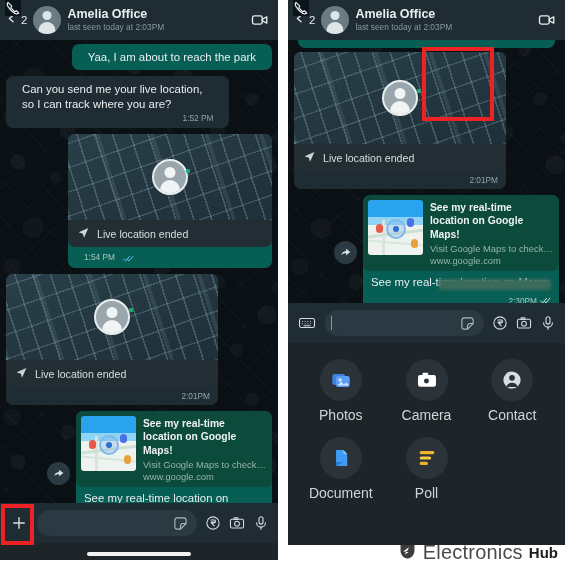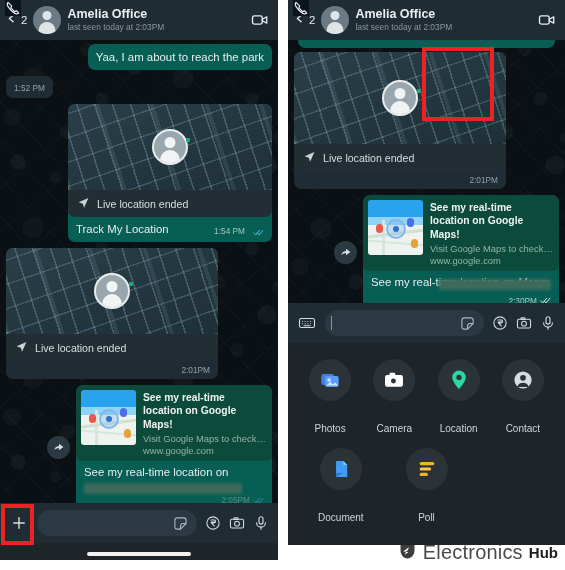--- a/index.html
+++ b/index.html
@@ -71,21 +71,21 @@
 
   
   .msgs { position: relative; z-index: 4; padding: 4px 6px 0; }
   .row { display: flex; margin-bottom: 6px; }
   .row.out { justify-content: flex-end; }
   .row.in  { justify-content: flex-start; }
 
   .bub { max-width: 80%; border-radius: 7px; position: relative; }
   .bub.out { background: #075e54; }
   .bub.in  { background: #1f2c33; }
-  .bub-pad { padding: 6px 8px 5px; }
+  .bub-pad { padding: 6px 16px 5px; }
   .bub-txt { font-size: 11.4px; color: #e9edef; line-height: 1.32; }
   .meta { display:flex; align-items:center; justify-content:flex-end; gap:3px; margin-top:1px; }
   .meta-time { font-size: 8.3px; color: #90a2ab; white-space: nowrap; }
   .bub.out .meta-time { color: #a8c4ba; }
   .ticks { display:flex; }
   .ticks svg { width: 11px; height: 9px; }
 
   
   .loc-card { width: 204px; border-radius: 7px; overflow: hidden; text-align: center; }
   .loc-card.wide { width: 212px; }
@@ -169,21 +169,21 @@
   .comp-act svg { width: 16px; height: 16px; }
 
   
   .sheet { position: relative; z-index: 5; background:#1e2428; padding: 16px 10px 12px; }
   .sheet-row { display:flex; }
   .sheet-row + .sheet-row { margin-top: 14px; }
   .sh-cell { flex: 1; display:flex; flex-direction:column; align-items:center; gap:6px; }
   .sh-circ { width: 42px; height:42px; border-radius:50%; background:#2c3338;
     display:flex; align-items:center; justify-content:center; }
   .sh-circ svg { width: 22px; height: 22px; }
-  .sh-lbl { font-size: 10px; color: #cfd6d9; margin-top: 16px; }
+  .sh-lbl { font-size: 14px; color: #cfd6d9; }
 
   
   .hl { position: absolute; border: 4px solid #ee2222; z-index: 30; pointer-events:none; }
 
   
   .home-ind { position:absolute; left:50%; transform:translateX(-50%); bottom:4px;
     width: 104px; height: 4px; border-radius: 2px; background:#f2f2f2; z-index: 20; }
 
   
   .wm { position:absolute; right: 7px; bottom: 6px; display:flex; align-items:center; gap:6px; }
@@ -232,20 +232,21 @@
         <div class="bub out" style="max-width:90%">
           <div class="bub-pad">
             <div class="bub-txt">Yaa, I am about to reach the park</div>
           </div>
         </div>
       </div>
 
       <div class="row in">
         <div class="bub in" style="max-width:84%">
           <div class="bub-pad">
+            <div class="bub-txt">Can you send me your live location, so I can track where you are?</div>
             <div class="meta">
               <span class="meta-time">1:52 PM</span>
             </div>
           </div>
         </div>
       </div>
 
       <div class="row out">
         <div class="bub out">
           <div class="loc-card">
@@ -256,21 +257,20 @@
               <span>
                 <svg viewBox="0 0 24 24" fill="currentColor">
                     <path d="M3 11.5l18-8-8 18-2.2-7.4z" opacity=".95"></path>
                   </svg>
               </span>
               <span>Live location ended</span>
             </div>
           </div>
           <div class="bub-pad" style="padding-top:5px">
             <div class="bub-txt" style="display:flex;align-items:flex-end;gap:8px">
-              <span style="flex:1">Track My Location</span>
               <span class="meta-time">1:54 PM</span>
               <span class="ticks">
                 <svg viewBox="0 0 20 14" fill="none" stroke="#53bdeb" stroke-width="1.8" stroke-linecap="round" stroke-linejoin="round">
                     <polyline points="1 7.5 5 11.5 12 3"></polyline>
                     <polyline points="7.5 7.5 11 11.5 18 3"></polyline>
                   </svg>
               </span>
             </div>
           </div>
         </div>
@@ -550,29 +550,20 @@
                 <circle cx="11.4" cy="13" r="3.6" fill="#2c3338"></circle>
                 <rect x="7" y="4" width="6.4" height="2.8" rx="1.1" fill="#ffffff" stroke="none"></rect>
                 <circle cx="18.6" cy="9.6" r="1" fill="#2c3338"></circle>
               </svg>
           </div>
           <div class="sh-lbl">Camera</div>
         </div>
         <div class="sh-cell">
           <div class="sh-circ">
             <svg viewBox="0 0 24 24" fill="none">
-                <path d="M12 22s7.4-8 7.4-13A7.4 7.4 0 1 0 4.6 9c0 5 7.4 13 7.4 13z" fill="#2bd9a0"></path>
-                <circle cx="12" cy="9.2" r="2.9" fill="#2c3338"></circle>
-              </svg>
-          </div>
-          <div class="sh-lbl">Location</div>
-        </div>
-        <div class="sh-cell">
-          <div class="sh-circ">
-            <svg viewBox="0 0 24 24" fill="none">
                 <circle cx="12" cy="12" r="9.4" fill="#d7dde0"></circle>
                 <circle cx="12" cy="9.6" r="3.1" fill="#2c3338"></circle>
                 <path d="M5.6 19.6a6.7 6.7 0 0 1 12.8 0z" fill="#2c3338"></path>
               </svg>
           </div>
           <div class="sh-lbl">Contact</div>
         </div>
       </div>
 
       <div class="sheet-row">

